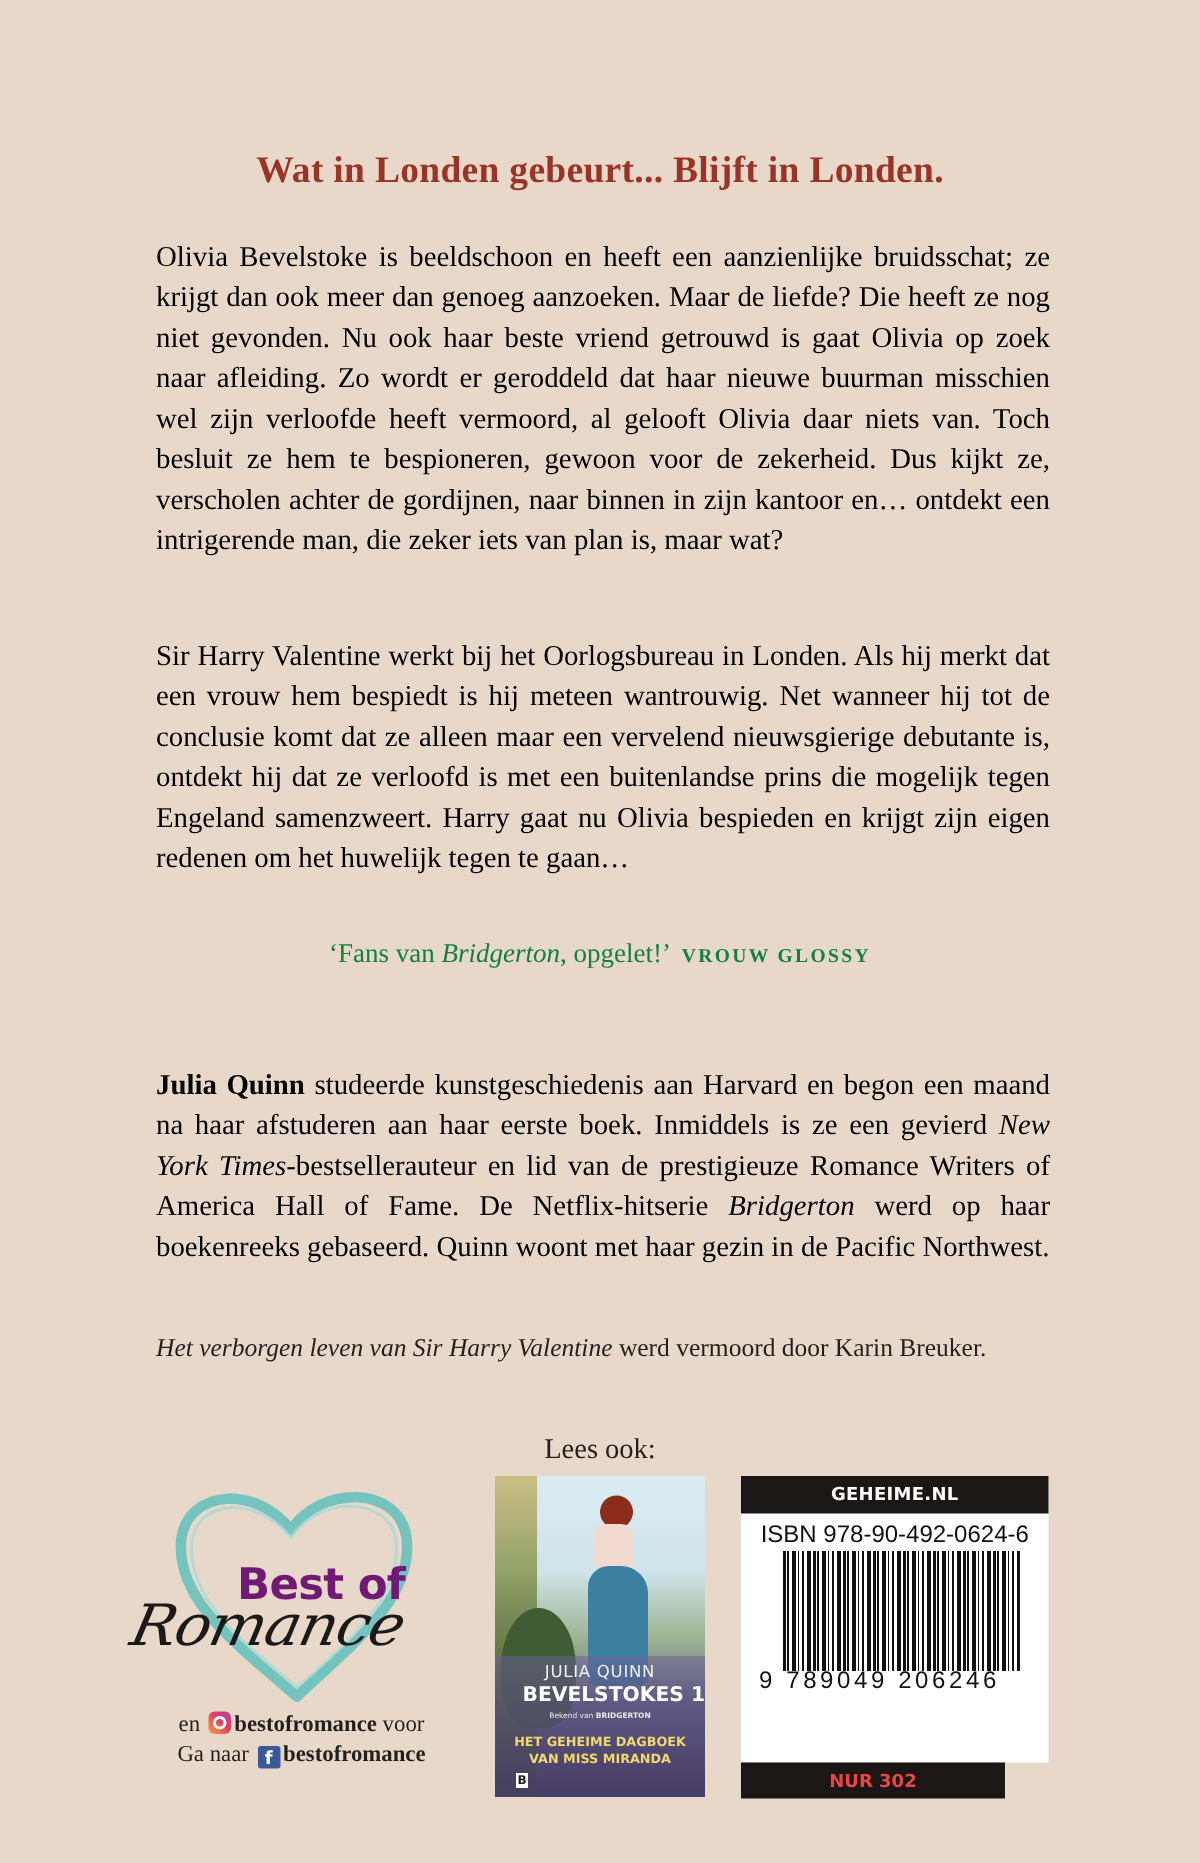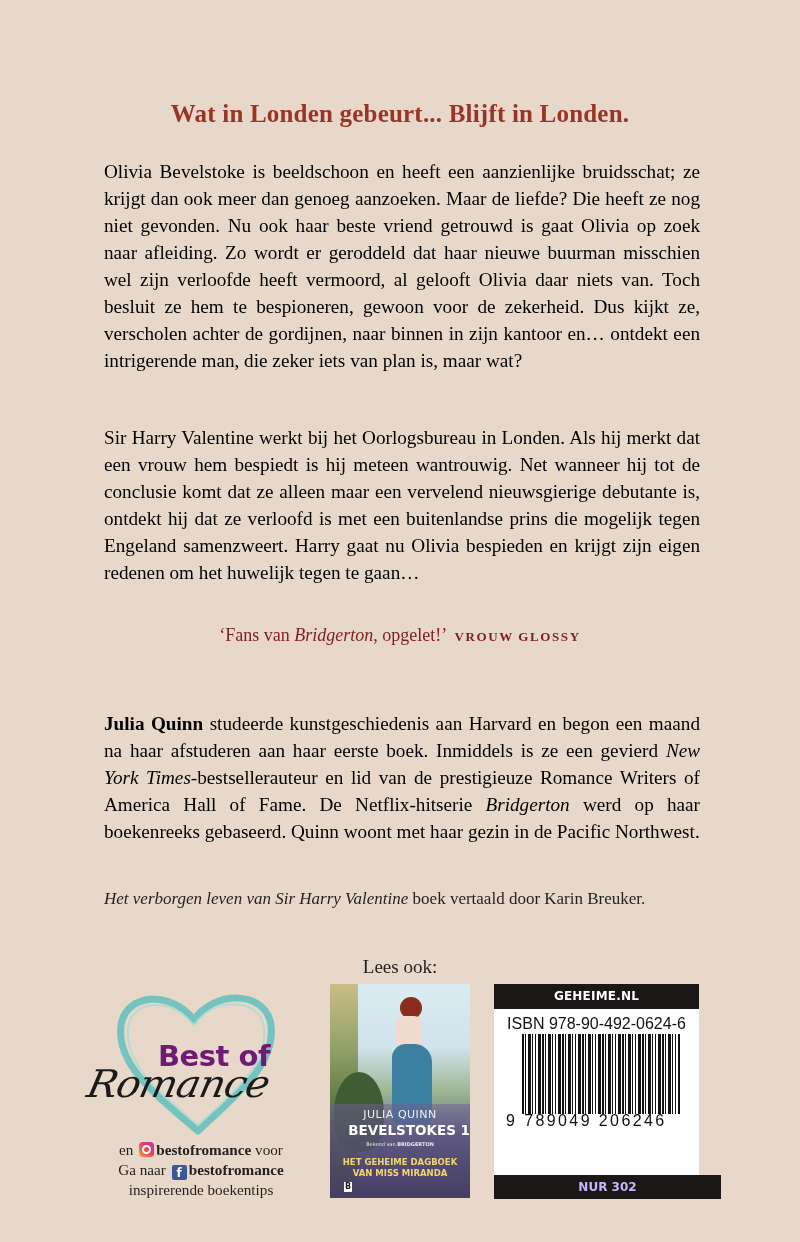--- a/index.html
+++ b/index.html
@@ -27,21 +27,21 @@
       font-size: 19.2px;
       line-height: 27px;
       text-align: justify;
       color: #000000;
     }
     .p1 { top: 158px; }
     .p2 { top: 424px; }
     .quote {
       position: absolute; top: 625px; left: 0; width: 784px; text-align: center;
       font-family: "Liberation Serif", serif;
-      font-size: 18px; color: #7f1d1d; padding-left: 16px;
+      font-size: 18px; color: #15803d; padding-left: 16px;
     }
     .quote em { font-style: italic; }
     .quote .source {
       font-weight: bold; font-size: 13px; letter-spacing: 1.6px; margin-left: 4px;
     }
     .p3 { top: 710px; }
     .p3 b { font-weight: bold; }
     .p3 em { font-style: italic; }
     .credit {
       position: absolute; top: 889px; left: 104px; width: 620px;
@@ -162,22 +162,22 @@
         #111 0px, #111 2px, #fff 2px, #fff 3px, #111 3px, #111 4px, #fff 4px, #fff 6px,
         #111 6px, #111 9px, #fff 9px, #fff 10px, #111 10px, #111 11px, #fff 11px, #fff 13px,
         #111 13px, #111 14px, #fff 14px, #fff 16px, #111 16px, #111 19px, #fff 19px, #fff 20px);
     }
     .bc-digits {
       position: absolute; left: 12px; top: 128px; width: 180px;
       font-family: "Liberation Sans", sans-serif; font-size: 16px; color: #111; letter-spacing: 2.4px;
       white-space: nowrap;
     }
     .bc-footer {
-      position: absolute; left: 494px; top: 1175px; width: 227px; height: 24px; background: #1a1716;
-      color: #c4b5fd; text-align: center; font-family: "DejaVu Sans", sans-serif; font-weight: bold;
+      position: absolute; left: 494px; top: 1175px; width: 176px; height: 24px; background: #1a1716;
+      color: #ef4444; text-align: center; font-family: "DejaVu Sans", sans-serif; font-weight: bold;
       font-size: 12px; line-height: 24px;
     }
     .bc-footer-bg {
       position: absolute; left: 494px; top: 1158px; width: 205px; height: 17px; background: #ffffff;
     }
   </style>
 </head>
 <body>
 
 <div class="page">
@@ -187,21 +187,21 @@
   <p class="body-text p1">Olivia Bevelstoke is beeldschoon en heeft een aanzienlijke bruidsschat; ze krijgt dan ook meer dan genoeg aanzoeken. Maar de liefde? Die heeft ze nog niet gevonden. Nu ook haar beste vriend getrouwd is gaat Olivia op zoek naar afleiding. Zo wordt er geroddeld dat haar nieuwe buurman misschien wel zijn verloofde heeft vermoord, al gelooft Olivia daar niets van. Toch besluit ze hem te bespioneren, gewoon voor de zekerheid. Dus kijkt ze, verscholen achter de gordijnen, naar binnen in zijn kantoor en… ontdekt een intrigerende man, die zeker iets van plan is, maar wat?</p>
   <p class="body-text p2">Sir Harry Valentine werkt bij het Oorlogsbureau in Londen. Als hij merkt dat een vrouw hem bespiedt is hij meteen wantrouwig. Net wanneer hij tot de conclusie komt dat ze alleen maar een vervelend nieuwsgierige debutante is, ontdekt hij dat ze verloofd is met een buitenlandse prins die mogelijk tegen Engeland samenzweert. Harry gaat nu Olivia bespie­den en krijgt zijn eigen redenen om het huwelijk tegen te gaan…</p>
 
   <div class="quote">
     <span>‘Fans van </span><em>Bridgerton</em><span>, opgelet!’</span>
     <span class="source">VROUW GLOSSY</span>
   </div>
 
   <p class="body-text p3"><b>Julia Quinn</b><span> studeerde kunstgeschiedenis aan Harvard en begon een maand na haar afstuderen aan haar eerste boek. Inmiddels is ze een gevierd </span><em>New York Times</em><span>-bestsellerauteur en lid van de prestigieuze Ro­mance Writers of America Hall of Fame. De Netflix-hitserie </span><em>Bridgerton</em><span> werd op haar boekenreeks gebaseerd. Quinn woont met haar gezin in de Pacific Northwest.</span></p>
 
-  <p class="credit"><em>Het verborgen leven van Sir Harry Valentine</em><span> boek vertaald door Karin Breuker.</span></p>
+  <p class="credit"><em>Het verborgen leven van Sir Harry Valentine</em><span> werd vermoord door Karin Breuker.</span></p>
 
   <div class="lees-ook">Lees ook:</div>
 
   <div class="logo">
     <svg width="224" height="150" viewBox="0 0 224 150" style="position:absolute;left:0;top:0;">
       <path d="M112 146 C 70 110, 30 80, 35 40 C 40 8, 85 5, 108 35 C 128 5, 180 5, 185 40 C 190 80, 150 110, 112 146 Z" fill="none" stroke="#5fc0bc" stroke-width="7" stroke-linejoin="round" opacity="0.85"></path>
       <path d="M112 140 C 74 108, 38 80, 42 42 C 46 14, 86 12, 108 40 C 126 12, 174 12, 178 42 C 182 80, 148 108, 112 140 Z" fill="none" stroke="#9fdcd8" stroke-width="2" opacity="0.7"></path>
     </svg>
     <div class="logo-best">Best of</div>
     <div class="logo-romance">Romance</div>
@@ -210,21 +210,20 @@
   <div class="social">
     <div>
       <span>en</span>
       <span class="ig-icon"></span><b>bestofromance</b>
       <span>voor</span>
     </div>
     <div>
       <span>Ga naar</span>
       <span class="fb-icon">f</span><b>bestofromance</b>
     </div>
-    <div>inspirerende boekentips</div>
   </div>
 
   <div class="book">
     <div class="tree-left"></div>
     <div class="bush"></div>
     <div class="woman-head"></div>
     <div class="woman-body"></div>
     <div class="dress"></div>
     <div class="lavender"></div>
     <div class="author">JULIA QUINN</div>

